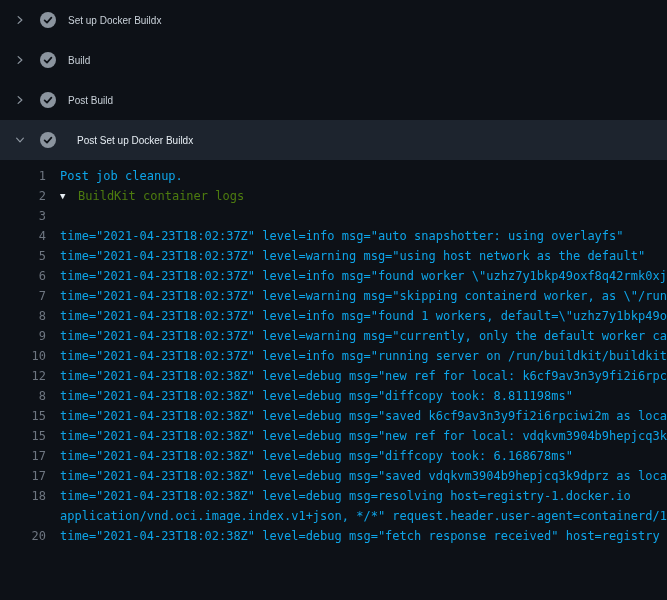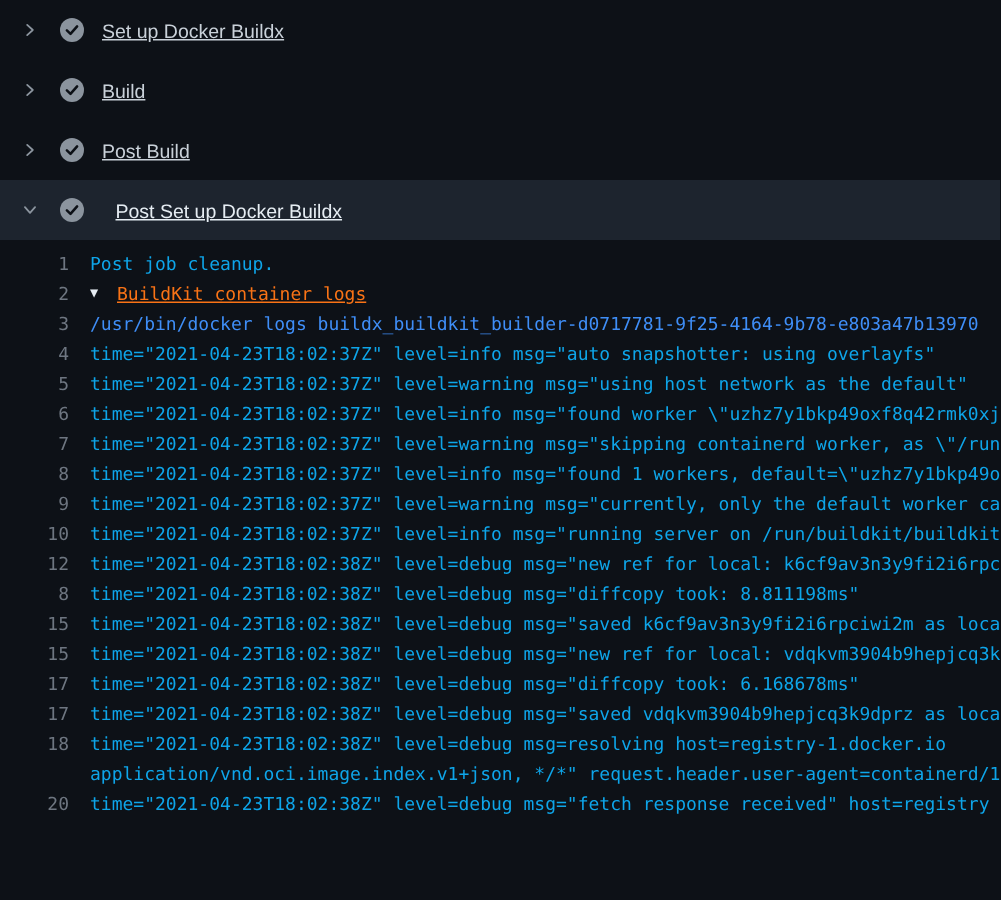--- a/index.html
+++ b/index.html
@@ -23,21 +23,21 @@
   .chev {
     width: 16px;
     display: flex;
     align-items: center;
     justify-content: center;
   }
   .chev svg { display: block; }
   .header-row.expanded .chev svg { transform: rotate(90deg); }
   .status { width: 16px; height: 16px; margin-left: 12px; flex: 0 0 16px; }
   .status svg { display: block; }
-  .header-title { margin-left: 12px; font-size: 13px; color: #c9d1d9; text-decoration: underline; }
+  .header-title { margin-left: 12px; font-size: 10px; color: #c9d1d9; }
   .header-row.expanded .header-title { color: #e6edf3; margin-left: 21px; }
 
   .log-area {
     padding-top: 6px;
     font-family: "DejaVu Sans Mono", monospace;
     font-size: 12px;
   }
   .log-row {
     display: flex;
     height: 20px;
@@ -52,21 +52,21 @@
     cursor: pointer;
   }
   .log-text { margin-left: 14px; color: #0ea5e9; }
   .type-group .log-marker {
     margin-left: 14px;
     width: 14px;
     display: inline-block;
     color: #e6edf3;
     font-size: 9px;
   }
-  .type-group .log-text { margin-left: 4px; color: #f97316; text-decoration: underline; }
+  .type-group .log-text { margin-left: 4px; color: #4d7c0f; }
   .type-command .log-text { color: #3f8ef7; }
 </style>
 </head>
 <body>
 
 <div class="screen">
   <div class="sections">
   <div class="header-row">
     <span class="chev">
       <svg width="12" height="12" viewBox="0 0 16 16">
@@ -136,21 +136,20 @@
 
   <div class="log-row type-group">
     <span class="log-num">2</span>
     <span class="log-marker">▼</span>
     <span class="log-text">BuildKit container logs</span>
   </div>
 
   <div class="log-row type-command">
     <span class="log-num">3</span>
     
-    <span class="log-text">/usr/bin/docker logs buildx_buildkit_builder-d0717781-9f25-4164-9b78-e803a47b13970</span>
   </div>
 
   <div class="log-row type-plain">
     <span class="log-num">4</span>
     
     <span class="log-text">time="2021-04-23T18:02:37Z" level=info msg="auto snapshotter: using overlayfs"</span>
   </div>
 
   <div class="log-row type-plain">
     <span class="log-num">5</span>

